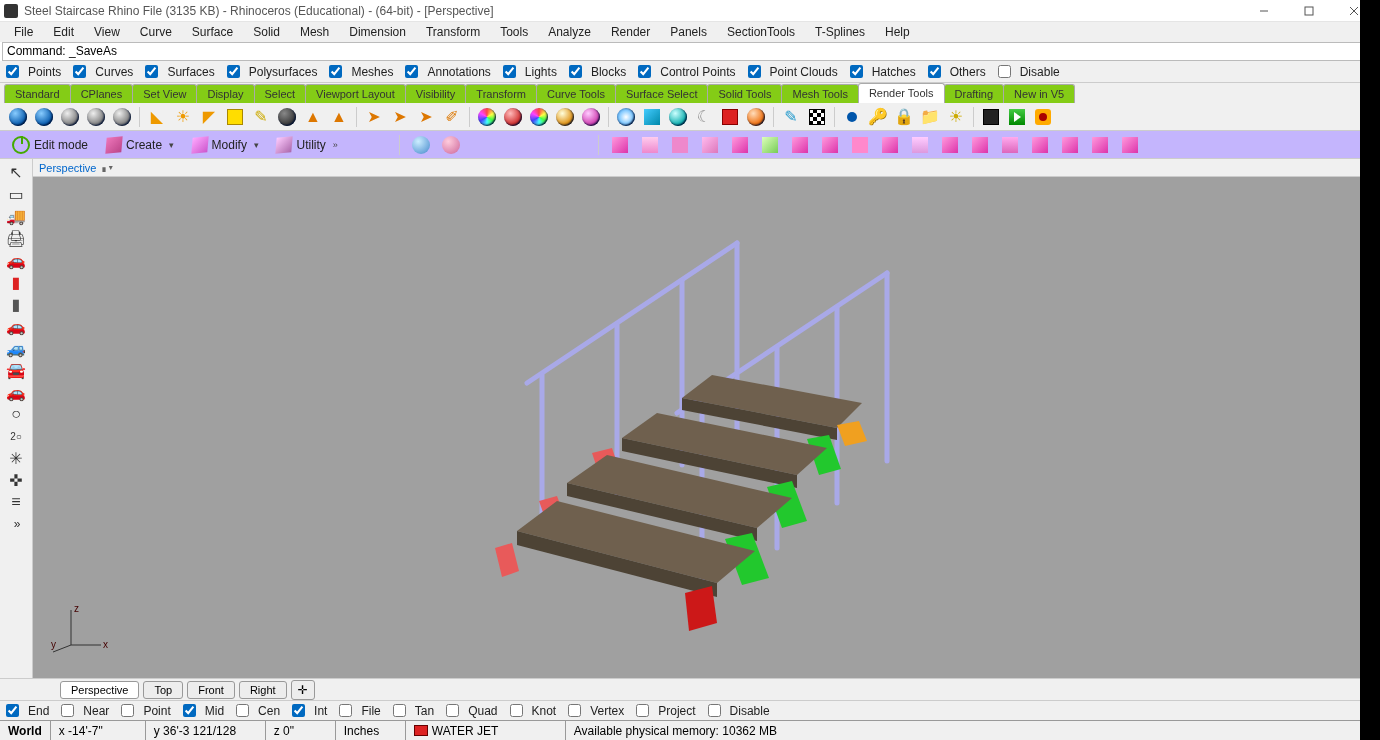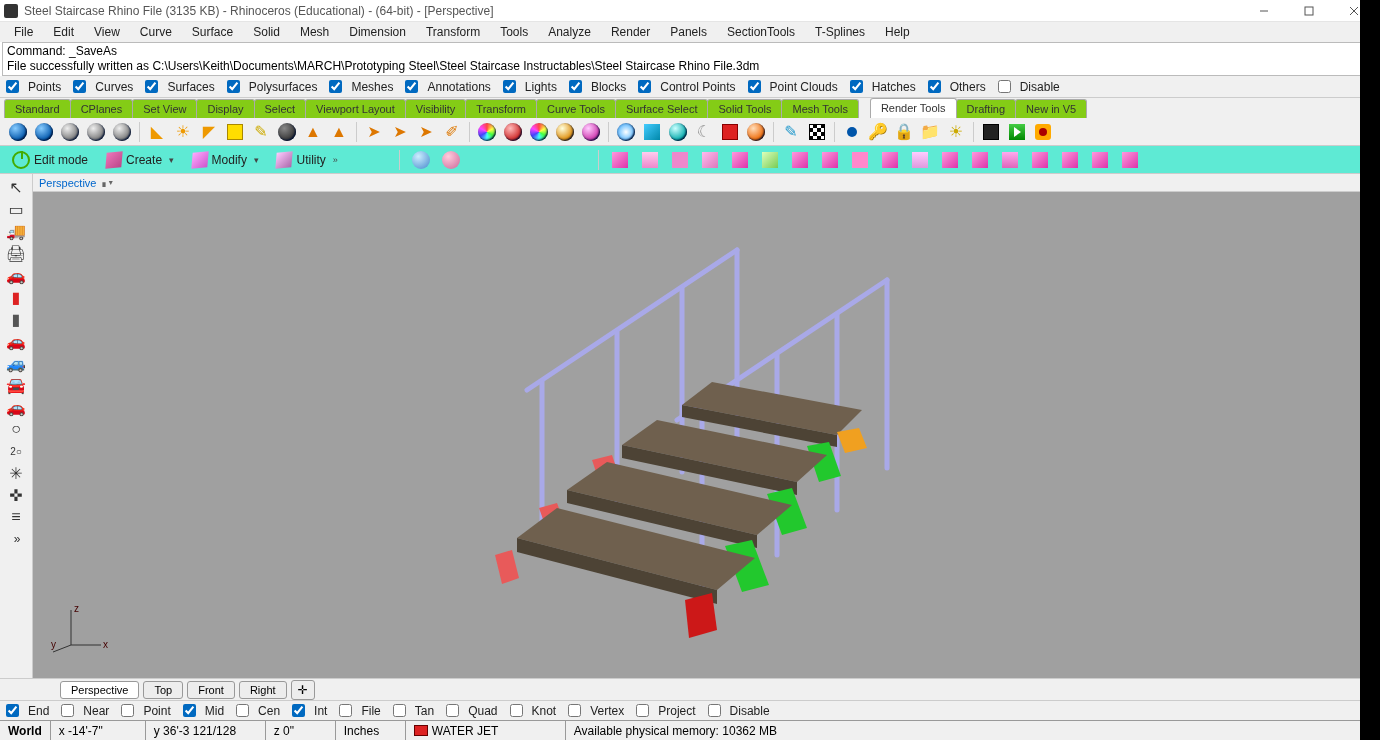--- a/index.html
+++ b/index.html
@@ -18,21 +18,21 @@
 .cmdarea .line { color:#000; height:15px; line-height:15px; white-space:nowrap; overflow:hidden; }
 .cmdarea .prompt { font-weight:bold; }
 .cmdarea .scrollhint { position:absolute; right:2px; top:2px; display:flex; flex-direction:column; gap:20px; color:#666; font-size:8px;}
 
 .filterbar { height:22px; background:#f0f0f0; border-bottom:1px solid #ccc; display:flex; align-items:center; padding:2px 6px; gap:4px; }
 .chk { display:flex; align-items:flex-start; gap:9px; margin-right:8px; color:#222;}
 .chk input { width:13px; height:13px; accent-color:#0069c0;}
 
 .tabbar { height:20px; background:#f0f0f0; display:flex; align-items:flex-end; padding:0 4px; position:relative;}
 .tab { padding:2px 10px; border:1px solid #aaa; border-bottom:none; background:#84cc16; color:#333; border-radius:3px 3px 0 0; margin-right:-1px; height:19px; line-height:15px; font-size:11px;}
-.tab.active { background:#fff; position:relative; z-index:2; height:20px;margin-left:12px;}
+.tab.active { background:#fff; position:relative; z-index:2; height:20px;}
 .tabbar .gear { position:absolute; right:6px; top:2px; color:#777; font-size:14px;}
 
 .iconbar { height:28px; background:#f0f0f0; border-bottom:1px solid #ccc; display:flex; align-items:center; padding:0 6px; gap:2px;}
 .ibtn { width:24px; height:24px; display:flex; align-items:center; justify-content:center; border-radius:3px;}
 .sep { width:1px; height:20px; background:#ccc; margin:0 3px;}
 .sphere { width:18px; height:18px; border-radius:50%; background: radial-gradient(circle at 35% 30%, #8cf, #05a 70%); box-shadow: inset -1px -1px 2px #013;}
 .sphere.red { background: radial-gradient(circle at 35% 30%, #fbb, #c22 70%);}
 .sphere.gold { background: radial-gradient(circle at 35% 30%, #ffd, #d80 70%);}
 .sphere.pink { background: radial-gradient(circle at 35% 30%, #fcf, #c3a 70%);}
 .sphere.cyan { background: radial-gradient(circle at 35% 30%, #cff, #0aa 70%);}
@@ -43,21 +43,21 @@
 .sq { width:16px; height:16px; }
 .sq.checker { background: repeating-conic-gradient(#000 0 25%, #fff 0 50%) 50% / 8px 8px; border:1px solid #000;}
 .sq.yellow { background:#fd0; border:1px solid #a80;}
 .sq.red { background:#d22; border:1px solid #800;}
 .sq.film { background:#222; border:1px solid #000;}
 .sq.play { background:linear-gradient(#4c4,#080); position:relative;}
 .sq.play::after{content:"";position:absolute;left:5px;top:3px;border-left:7px solid #fff;border-top:5px solid transparent;border-bottom:5px solid transparent;}
 .sq.rec { background:#fa0; border-radius:3px; position:relative;}
 .sq.rec::after{content:"";position:absolute;left:4px;top:4px;width:8px;height:8px;background:#a00;border-radius:50%;}
 
-.modebar { height:28px; background:#5eead4; border-bottom:1px solid #ccc; display:flex; align-items:center; padding:0 6px; gap:6px;}
+.modebar { height:28px; background:#c4b5fd; border-bottom:1px solid #ccc; display:flex; align-items:center; padding:0 6px; gap:6px;}
 .mbtn { display:flex; align-items:center; gap:4px; padding:2px 6px; color:#222;}
 .power { width:18px;height:18px;border:2px solid #4a0;border-radius:50%;position:relative;}
 .power::after{content:"";position:absolute;left:7px;top:-2px;width:2px;height:8px;background:#4a0;}
 .cube { width:16px;height:16px;background:linear-gradient(135deg,#e7b,#b48);transform:skew(-5deg,-5deg);}
 .cube.p2{background:linear-gradient(135deg,#faf,#c5c);}
 .cube.p3{background:linear-gradient(135deg,#fcf,#a6a);}
 .arrow{font-size:9px;color:#444;margin-left:3px;}
 .globe{width:18px;height:18px;border-radius:50%;background:radial-gradient(circle at 35% 30%,#cef,#48c);}
 .pinkcube{width:16px;height:16px;background:linear-gradient(135deg,#f9d,#d3a);}
 
@@ -129,21 +129,20 @@
     <div>Analyze</div>
     <div>Render</div>
     <div>Panels</div>
     <div>SectionTools</div>
     <div>T-Splines</div>
     <div>Help</div>
   </div>
 
 <div class="cmdarea">
   <div class="line">Command: _SaveAs</div>
-  <div class="line">File successfully written as C:\Users\Keith\Documents\MARCH\Prototyping Steel\Steel Staircase Instructables\Steel Staircase Rhino File.3dm</div>
   <div class="scrollhint">▲<br></div>
 </div>
 
 <div class="filterbar" id="filterbar">
     <label class="chk">
       <input type="checkbox" checked="" style="">
       <span>Points</span>
     </label>
     <label class="chk">
       <input type="checkbox" checked="" style="">

